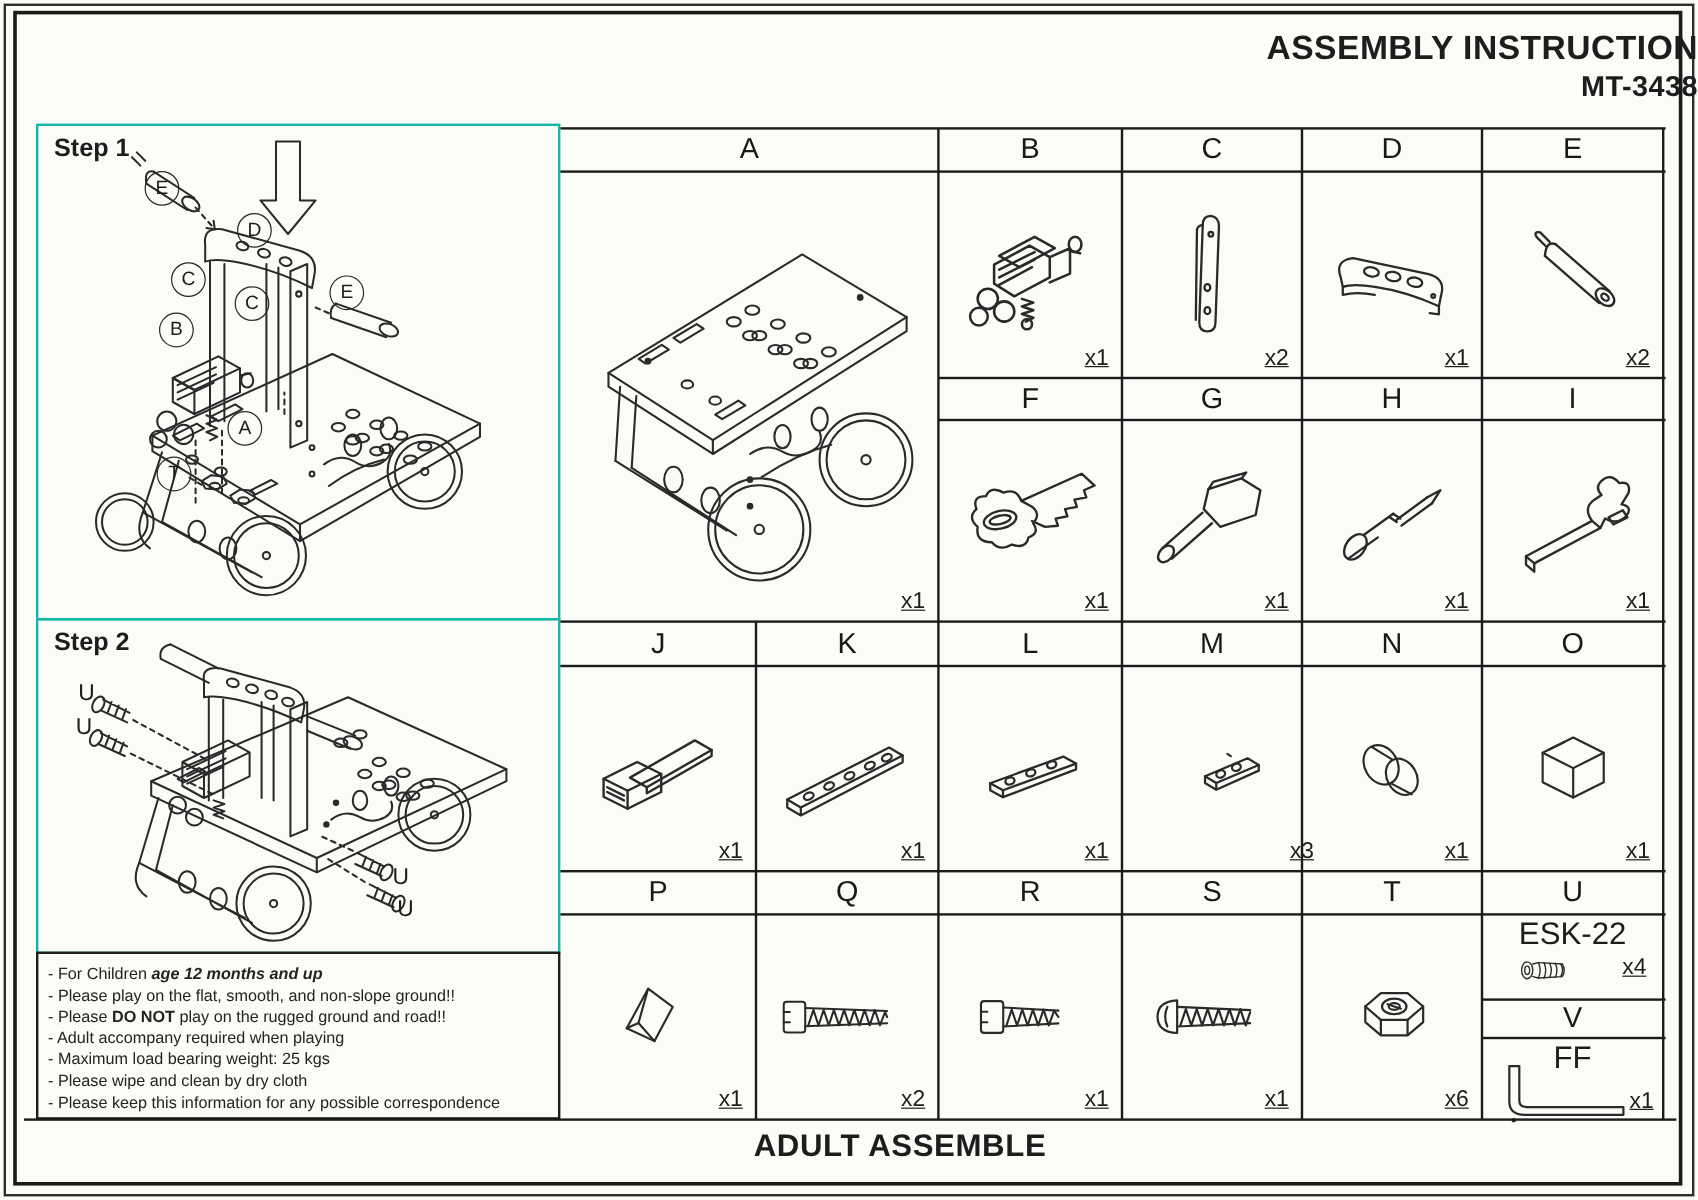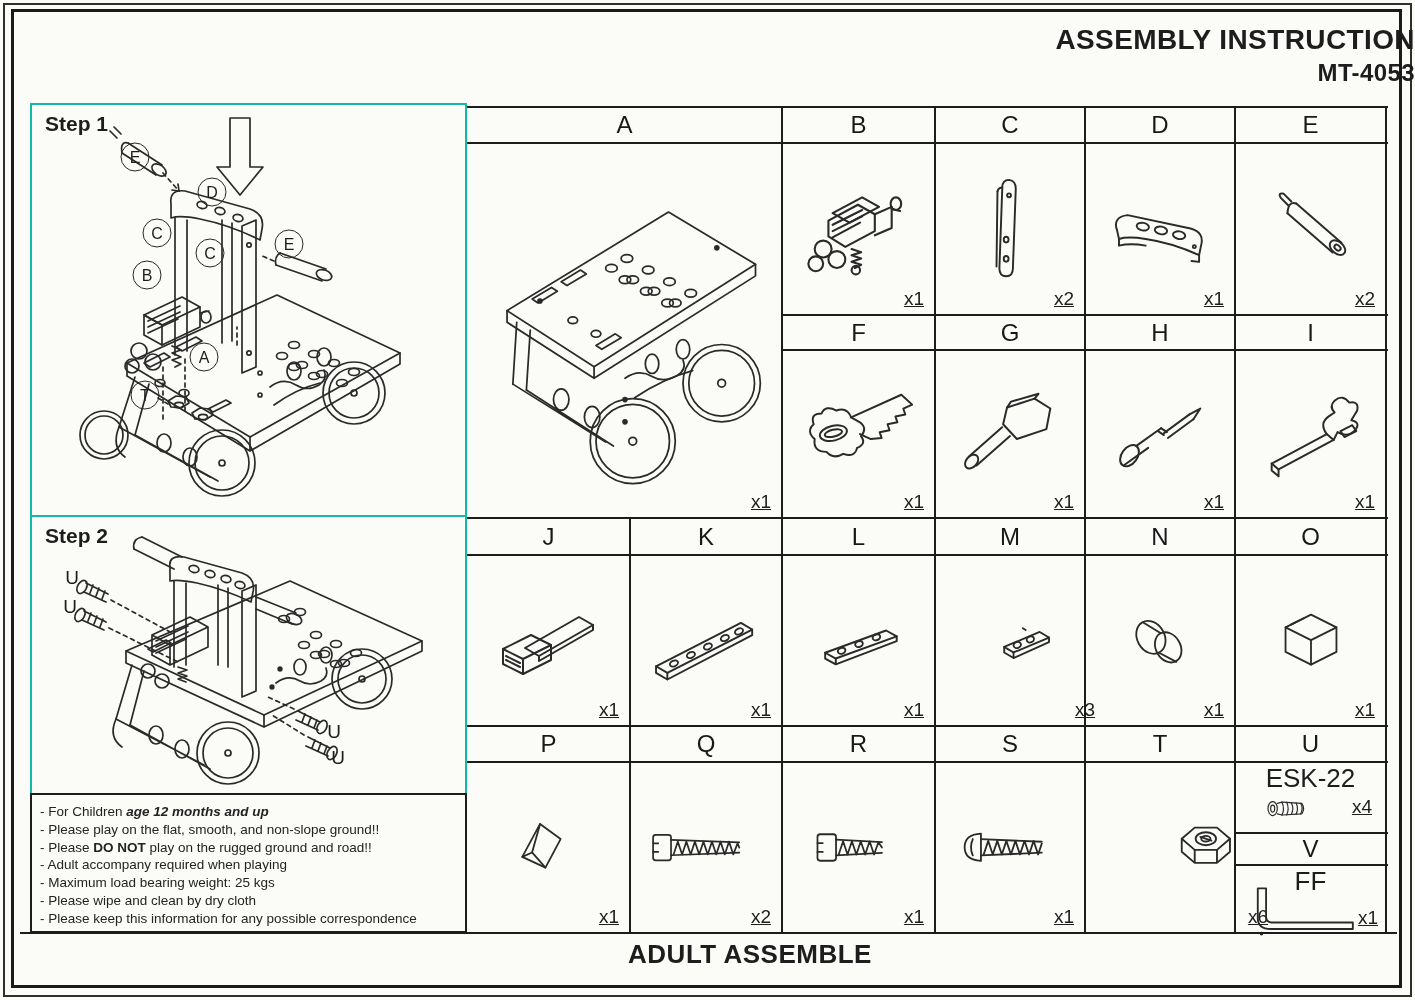--- a/index.html
+++ b/index.html
@@ -35,21 +35,21 @@
 </style>
 </head>
 <body>
 
 <div class="page" style="background: rgb(251, 251, 248);">
   <div class="outer-border"></div>
   <div class="inner-border"></div>
 
   <div class="title-block">
     <div class="title-line1">ASSEMBLY INSTRUCTION</div>
-    <div class="title-line2">MT-4053</div>
+    <div class="title-line2">MT-3438</div>
   </div>
 
   <div class="step-box" id="step1-box">
     <svg class="step-svg" width="433" height="410" viewBox="0 0 433 410">
       <g stroke="#2a2a2a" stroke-width="1.7" fill="none" stroke-linecap="round" stroke-linejoin="round">
         <path d="M198 13 L218 13 L218 62 L231 62 L208 90 L185 62 L198 62 Z"></path>
         <path d="M139 99 Q137 84 153 86 L218 104 Q233 109 230 124 L228 135 Q198 120 168 114 Q148 110 139 113 Z"></path>
         <ellipse cx="170" cy="100" rx="5" ry="3.5" transform="rotate(14 170 100)"></ellipse>
         <ellipse cx="188" cy="106" rx="5" ry="3.5" transform="rotate(14 188 106)"></ellipse>
         <ellipse cx="206" cy="113" rx="5" ry="3.5" transform="rotate(14 206 113)"></ellipse>
@@ -526,21 +526,21 @@
               <path d="M33 15 Q15 16 15 30 Q15 44 33 45 L33 15 Z"></path>
               <path d="M24 21 Q20 30 24 39"></path>
               <path d="M33 21 L100 24 M33 39 L100 36"></path>
               <path d="M36 38 L41 23 L46 38 L51 23 L56 38 L61 23 L66 38 L71 23 L76 38 L81 23 L86 38 L91 23 L96 38 L100 26"></path>
             </g>
           </svg>
         </span>
         <div class="qty">x1</div>
       </div>
       <div class="cell-header" style="left: 1085px; top: 726px; width: 150px; height: 36px;">T</div>
-      <div class="cell-body" style="left: 1085px; top: 762px; width: 150px; height: 171px; margin-left: 44px;">
+      <div class="cell-body" style="left: 1085px; top: 762px; width: 150px; height: 171px;">
         <span>
           <svg viewBox="0 0 110 110" width="102">
             <g stroke="#2a2a2a" stroke-width="2" fill="none" stroke-linecap="round" stroke-linejoin="round">
               <path d="M31 45 L45 33 L69 33 L83 45 L69 57 L45 57 Z"></path>
               <path d="M31 45 L31 59 L45 71 L45 57 M83 45 L83 59 L69 71 L69 57 M45 71 L69 71"></path>
               <ellipse cx="57" cy="45" rx="11" ry="7"></ellipse>
               <ellipse cx="57" cy="45" rx="5" ry="3"></ellipse>
               <path d="M51 43 L63 47"></path>
             </g>
           </svg>

